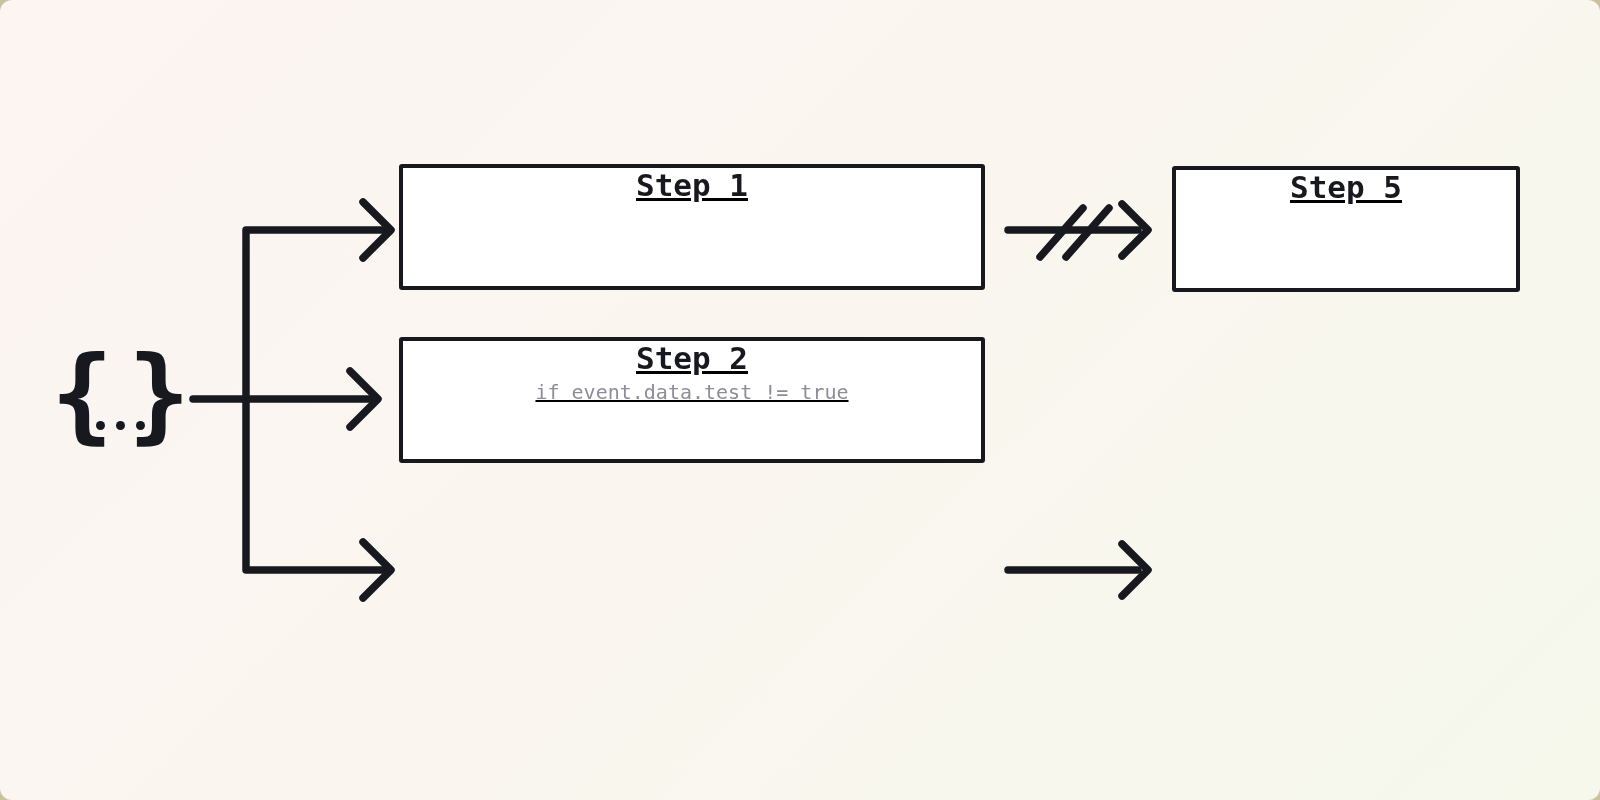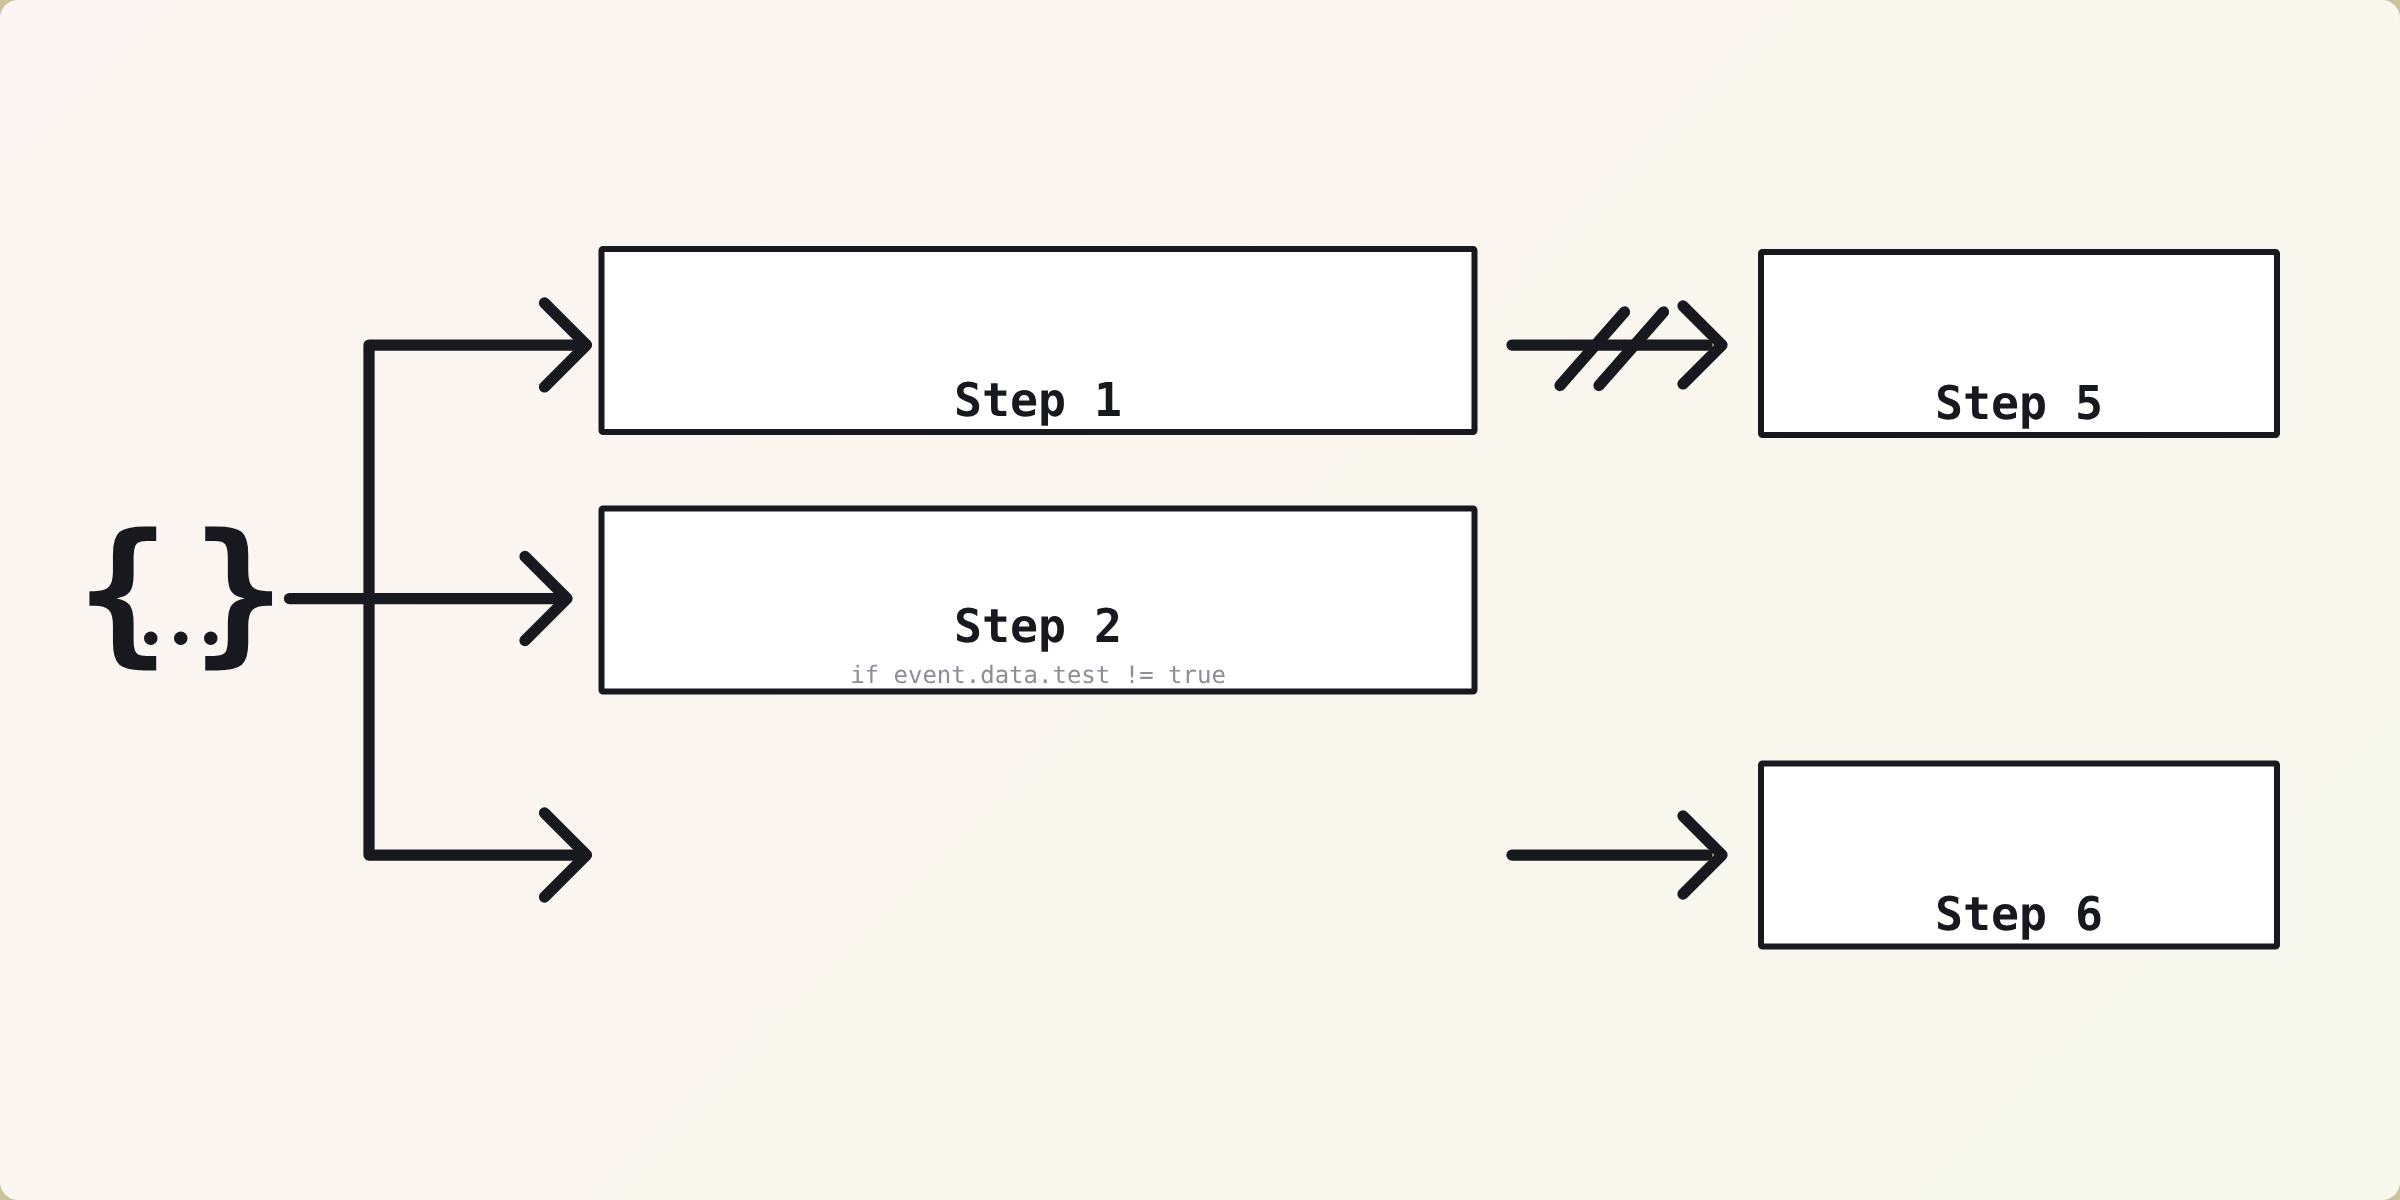--- a/index.html
+++ b/index.html
@@ -34,37 +34,38 @@
   }
   .node {
     position: absolute;
     box-sizing: border-box;
     background: #ffffff;
     border: 4px solid #18181f;
     border-radius: 3px;
     display: flex;
     flex-direction: column;
     align-items: center;
-    justify-content: flex-end;
+    justify-content: flex-start;
     cursor: pointer;
+    text-decoration: underline;
   }
   .node.wide  { width: 586px; height: 126px; }
   .node.small { width: 348px; height: 126px; }
   .node .label {
     font-family: "DejaVu Sans Mono", monospace;
     font-weight: 700;
     font-size: 31px;
     line-height: 1.15;
     color: #18181f;
     white-space: nowrap;
   }
   .node .cond {
     font-family: "DejaVu Sans Mono", monospace;
     font-weight: 400;
-    font-size: 16px;
+    font-size: 20px;
     line-height: 1.2;
     color: #8d8d97;
     margin-top: 3px;
     white-space: nowrap;
   }
   .source {
     position: absolute;
     left: 66px;
     top: 342px;
     height: 104px;
@@ -138,17 +139,14 @@
   <div class="node wide" style="left:399px; top:337px;">
     <div class="label">Step 2</div>
     <div class="cond">if event.data.test != true</div>
   </div>
 
 
   <div class="node small" style="left:1172px; top:166px;">
     <div class="label">Step 5</div>
   </div>
 
-  <div class="node small" style="left:1172px; top:507px;">
-    <div class="label">Step 6</div>
-  </div>
 
 </div>
 
 </body></html>

